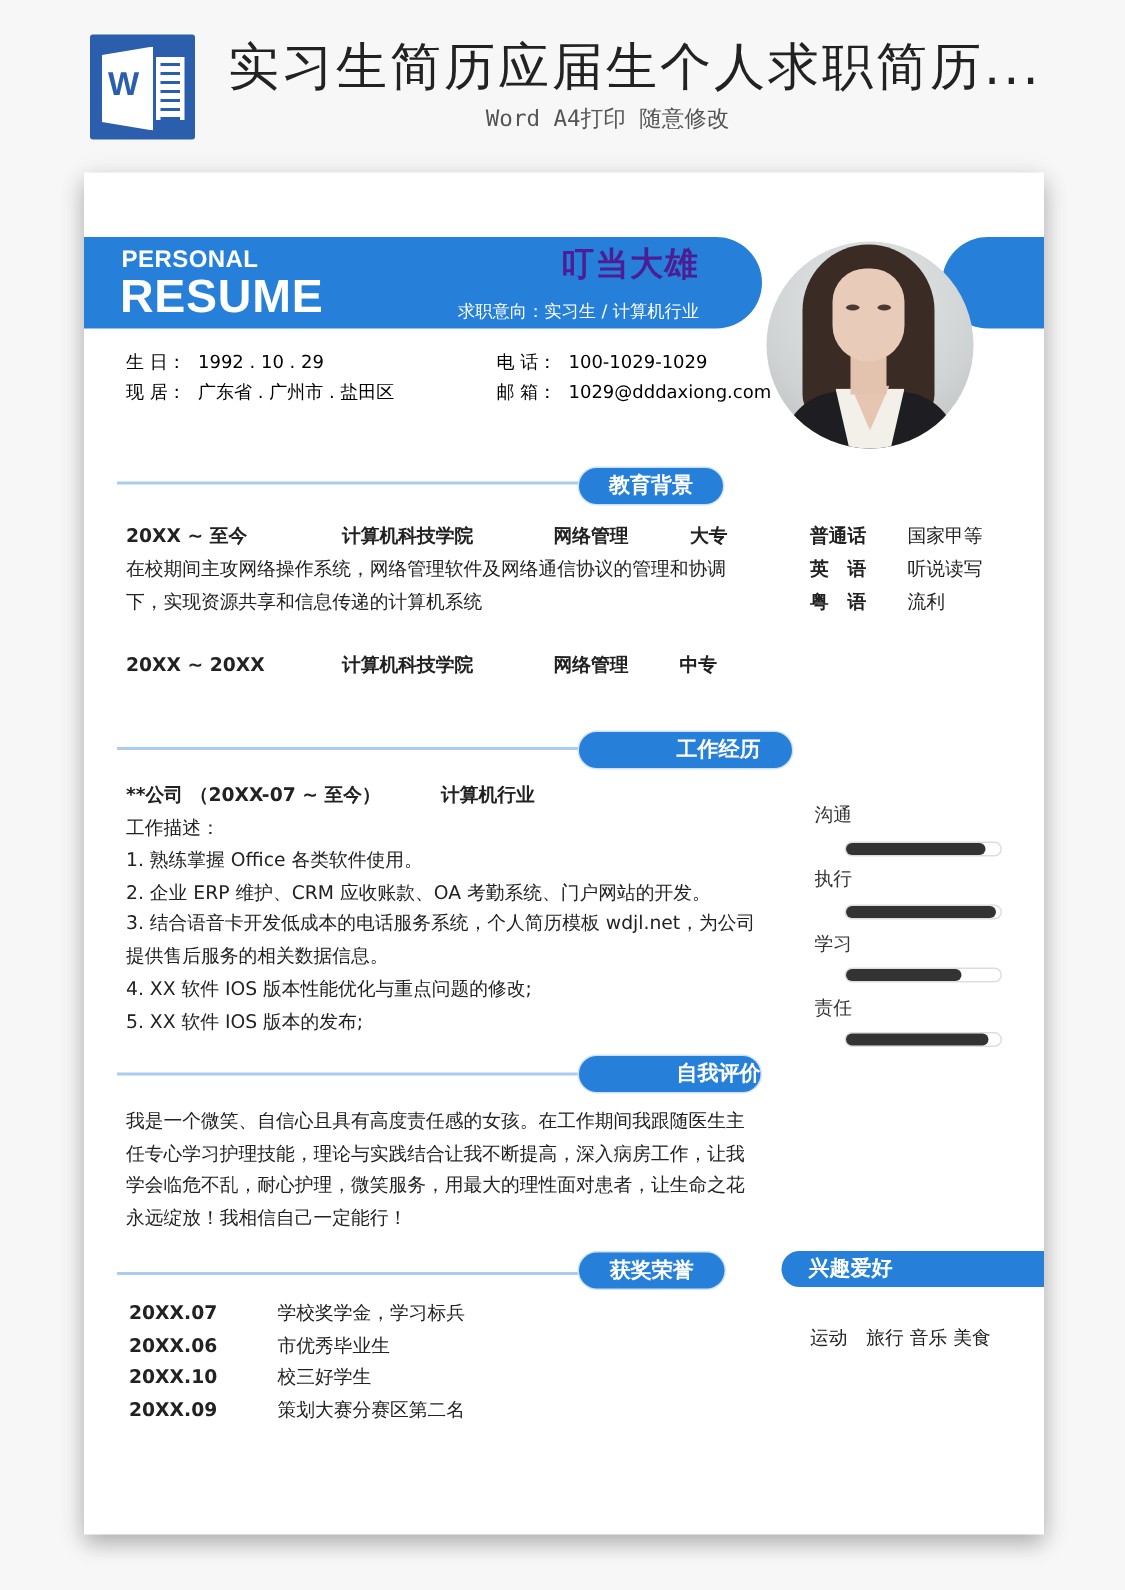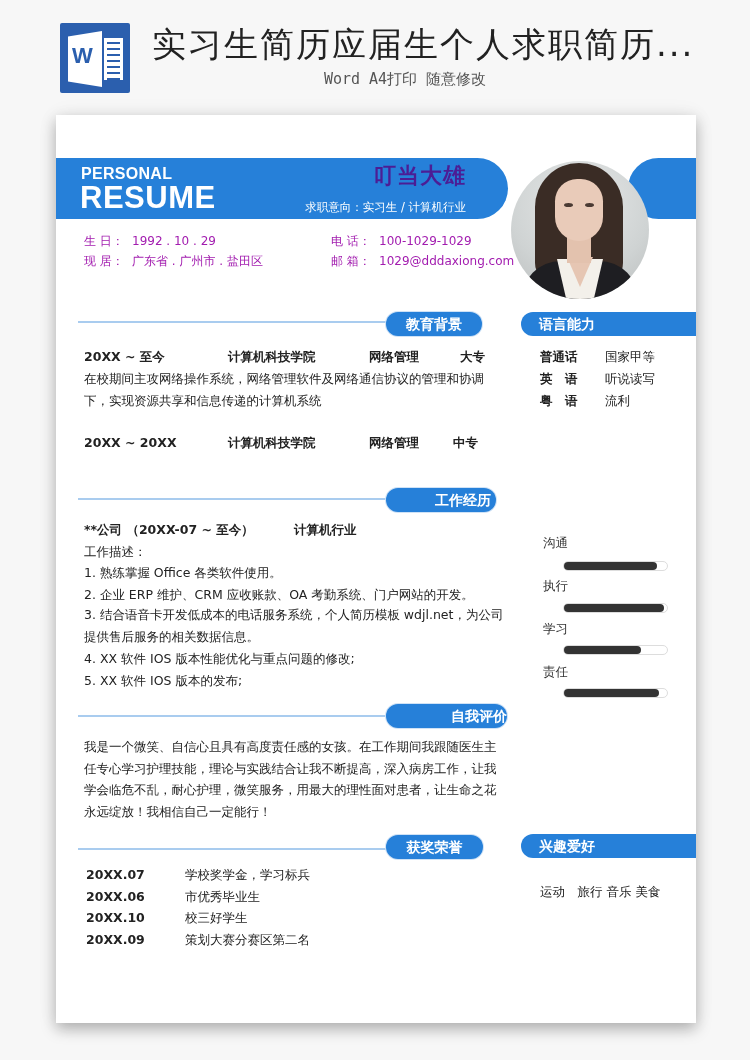--- a/index.html
+++ b/index.html
@@ -64,21 +64,21 @@
     overflow: hidden; background: radial-gradient(circle at 50% 30%, #e6e8e8 0%, #cfd3d3 60%, #b9bcbc 100%);
   }
   .photo .hair { position: absolute; left: 24px; top: 2px; width: 88px; height: 120px; background: #3a2c25; border-radius: 44px 44px 20px 20px; }
   .photo .face { position: absolute; left: 44px; top: 18px; width: 48px; height: 62px; background: #e9cbb9; border-radius: 24px 24px 26px 26px; }
   .photo .eye { position: absolute; top: 42px; width: 9px; height: 4px; background: #4a3a33; border-radius: 50%; }
   .photo .neck { position: absolute; left: 56px; top: 76px; width: 24px; height: 26px; background: #e3c2ae; }
   .photo .jacket { position: absolute; left: 10px; top: 100px; width: 118px; height: 60px; background: #1e1e22; border-radius: 40px 40px 0 0; }
   .photo .shirt { position: absolute; left: 46px; top: 98px; width: 46px; height: 50px; background: #f3f0ea; clip-path: polygon(0 0, 100% 0, 75% 100%, 25% 100%); }
   .photo .skin { position: absolute; left: 56px; top: 96px; width: 26px; height: 30px; background: #e6c6b3; clip-path: polygon(0 0, 100% 0, 50% 100%); }
 
-  .info { font-size: 12px; color: #a21caf; white-space: nowrap; }
+  .info { font-size: 12px; color: #000000; white-space: nowrap; }
   .info .lbl { display: inline-block; width: 48px; }
 
   
   .sec-line { position: absolute; height: 2px; background: #a9ccef; left: 22px; }
   .sec-pill {
     position: absolute; height: 24px; background: #2680d9; color: #fff; border-radius: 12px;
     font-weight: bold; font-size: 14px; line-height: 24px; text-align: center;
     box-shadow: 0 0 0 1px #cfe2f6;
   }
   .side-pill {
@@ -158,30 +158,29 @@
   <div class="abs txt bold" style="left:172px; top:234px;">计算机科技学院</div>
   <div class="abs txt bold" style="left:313px; top:234px;">网络管理</div>
   <div class="abs txt bold" style="left:404px; top:234px;">大专</div>
   <div class="abs para" style="left:28px; top:253px; width:420px;">在校期间主攻网络操作系统，网络管理软件及网络通信协议的管理和协调下，实现资源共享和信息传递的计算机系统</div>
 
   <div class="abs txt bold" style="left:28px; top:320px;">20XX ~ 20XX</div>
   <div class="abs txt bold" style="left:172px; top:320px;">计算机科技学院</div>
   <div class="abs txt bold" style="left:313px; top:320px;">网络管理</div>
   <div class="abs txt bold" style="left:397px; top:320px;">中专</div>
 
-  <div class="side-pill" style="top:197px;">语言能力</div>
   <div class="abs txt bold" style="left:484px; top:234px;text-align:center;">普通话</div>
   <div class="abs txt" style="left:549px; top:234px;">国家甲等</div>
   <div class="abs txt bold" style="left:484px; top:256px;">英　语</div>
   <div class="abs txt" style="left:549px; top:256px;">听说读写</div>
   <div class="abs txt bold" style="left:484px; top:278px;">粤　语</div>
   <div class="abs txt" style="left:549px; top:278px;">流利</div>
 
   <div class="sec-line" style="top:383px; width:320px;"></div>
-  <div class="sec-pill" style="left:330px; top:373px; width:110px;padding-left:44px;">工作经历</div>
+  <div class="sec-pill" style="left:330px; top:373px; width:142px;padding-left:44px;">工作经历</div>
 
   <div class="abs txt bold" style="left:28px; top:407px;">**公司 （20XX-07 ~ 至今）</div>
   <div class="abs txt bold" style="left:238px; top:407px;">计算机行业</div>
   <div class="abs txt" style="left:28px; top:429px;">工作描述：</div>
   <div class="abs txt" style="left:28px; top:450px;">1. 熟练掌握 Office 各类软件使用。</div>
   <div class="abs txt" style="left:28px; top:472px;">2. 企业 ERP 维护、CRM 应收账款、OA 考勤系统、门户网站的开发。</div>
   <div class="abs para" style="left:28px; top:489px; width:420px;">3. 结合语音卡开发低成本的电话服务系统，个人简历模板 wdjl.net，为公司提供售后服务的相关数据信息。</div>
   <div class="abs txt" style="left:28px; top:536px;">4. XX 软件 IOS 版本性能优化与重点问题的修改;</div>
   <div class="abs txt" style="left:28px; top:558px;">5. XX 软件 IOS 版本的发布;</div>
 

